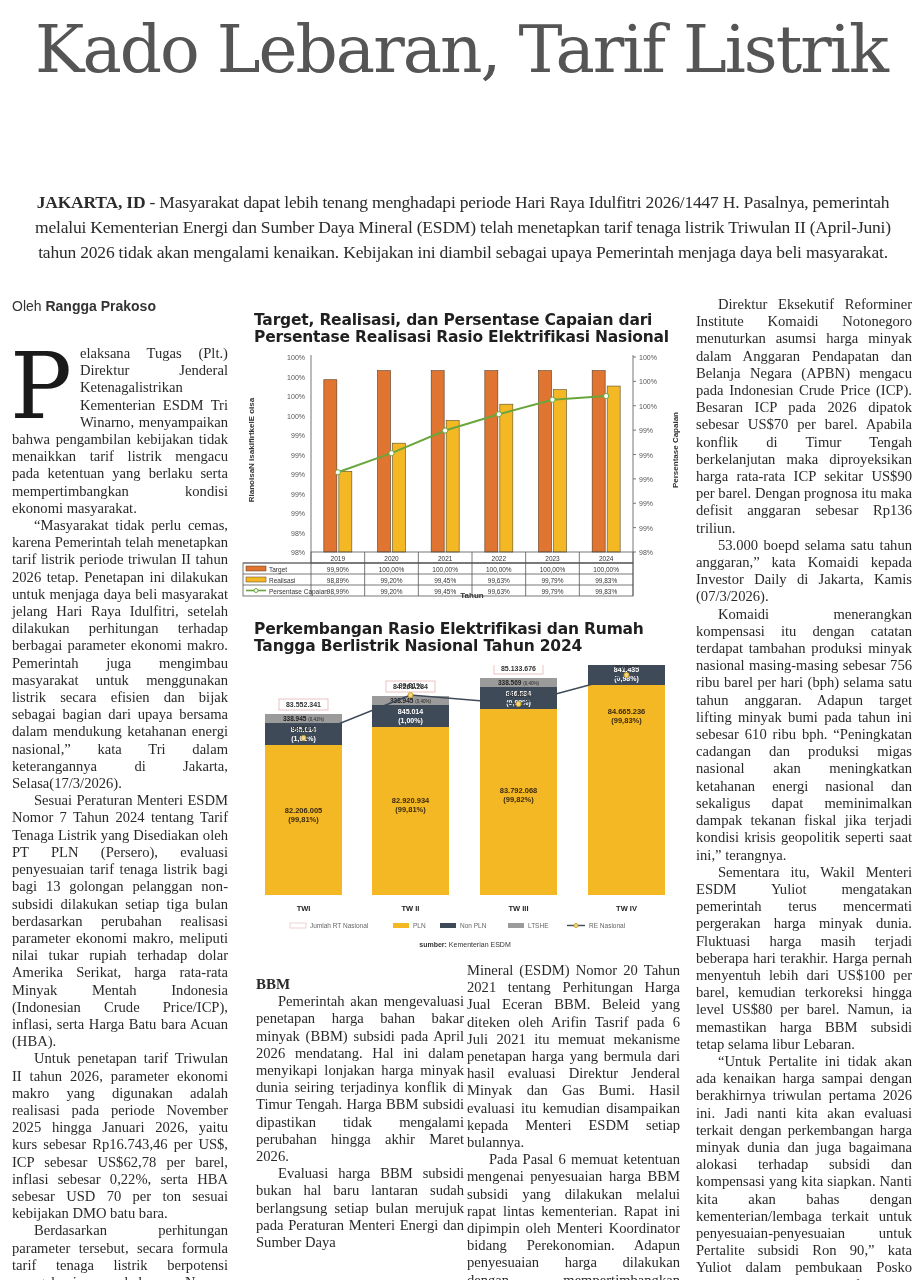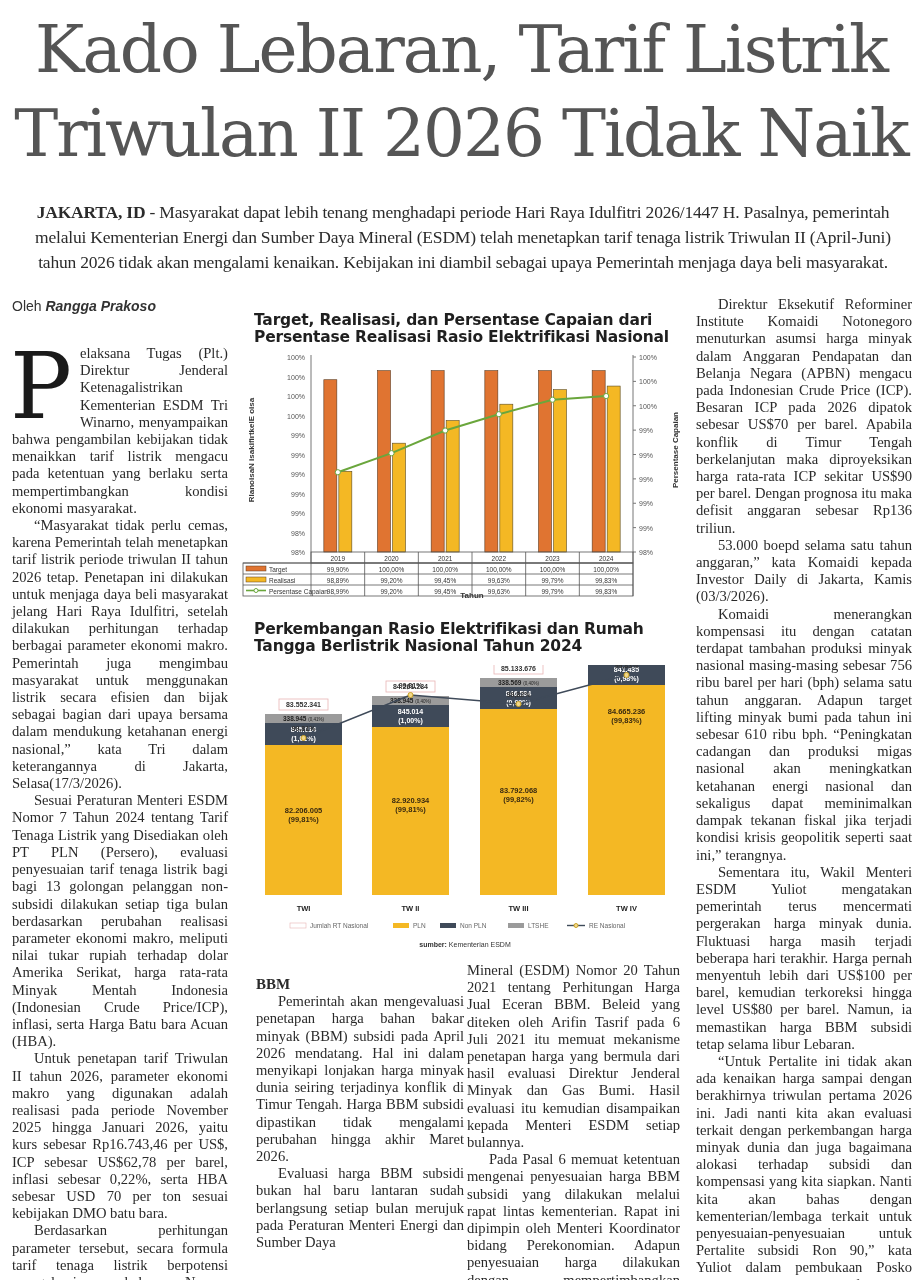--- a/index.html
+++ b/index.html
@@ -4,28 +4,28 @@
 <style>
   html, body { margin: 0; padding: 0; background: #ffffff; }
   body { width: 922px; height: 1280px; position: relative; overflow: hidden; color: #2a2a2a; }
 
   #headline {
     position: absolute; left: 0; top: 8px; width: 922px; text-align: center;
     font-family: "DejaVu Serif", serif; font-weight: normal; color: #555555;
     font-size: 66px; line-height: 84px; letter-spacing: -2px; margin: 0;
   }
   #lead {
-    position: absolute; left: 18px; top: 200px; width: 890px; text-align: center;
+    position: absolute; left: 18px; top: 190px; width: 890px; text-align: center;
     font-family: "Liberation Serif", serif; font-size: 17.5px; line-height: 25px; color: #2b2b2b;
     letter-spacing: -0.2px; margin: 0;
   }
   #lead b { font-weight: bold; }
 
   .byline { position: absolute; left: 12px; top: 298px; font-family: "Liberation Sans", sans-serif; font-size: 14px; color: #333; }
-  .byline b { font-weight: bold; font-style: italic; }
+  .byline b { font-weight: bold; }
 
   .col { position: absolute; font-family: "Liberation Serif", serif; font-size: 14.6px; line-height: 17.2px; color: #2a2a2a; text-align: justify; }
   .col p { margin: 0; text-indent: 22px; }
   .col p.noindent { text-indent: 0; }
   .col h3 { margin: 14px 0 0 0; font-size: 15px; font-weight: bold; font-family: "Liberation Serif", serif; }
   #col1 { left: 12px; top: 345px; width: 216px; }
   #col2 { left: 256px; top: 962px; width: 208px; }
   #col3 { left: 467px; top: 962px; width: 213px; }
   #col4 { left: 696px; top: 296px; width: 216px; }
 
@@ -37,21 +37,20 @@
 
   svg text { font-family: "Liberation Sans", sans-serif; }
   #chart1 { position: absolute; left: 240px; top: 340px; }
   #chart2 { position: absolute; left: 240px; top: 665px; }
 </style>
 </head>
 <body>
 
 <h1 id="headline">
   <span>Kado Lebaran, Tarif Listrik</span><br>
-  <span>Triwulan II 2026 Tidak Naik</span>
 </h1>
 
 <p id="lead"><b>JAKARTA, ID</b><span> - Masyarakat dapat lebih tenang menghadapi periode Hari Raya Idulfitri 2026/1447 H. Pasalnya, pemerintah melalui Kementerian Energi dan Sumber Daya Mineral (ESDM) telah menetapkan tarif tenaga listrik Triwulan II (April-Juni) tahun 2026 tidak akan mengalami kenaikan. Kebijakan ini diambil sebagai upaya Pemerintah menjaga daya beli masyarakat.</span></p>
 
 <div class="byline">
   <span>Oleh </span><b>Rangga Prakoso</b>
 </div>
 
 <div id="col1" class="col">
   <p class="noindent"><span class="dropcap">P</span><span>elaksana Tugas (Plt.) Direktur Jenderal Ketenagalistrikan Kementerian ESDM Tri Winarno, menyampaikan bahwa pengambilan kebijakan tidak menaikkan tarif listrik mengacu pada ketentuan yang berlaku serta mempertimbangkan kondisi ekonomi masyarakat.</span></p>
@@ -253,17 +252,17 @@
   <p>Evaluasi harga BBM subsidi bukan hal baru lantaran sudah berlangsung setiap bulan merujuk pada Peraturan Menteri Energi dan Sumber Daya</p>
 </div>
 
 <div id="col3" class="col">
   <p class="noindent">Mineral (ESDM) Nomor 20 Tahun 2021 tentang Perhitungan Harga Jual Eceran BBM. Beleid yang diteken oleh Arifin Tasrif pada 6 Juli 2021 itu memuat mekanisme penetapan harga yang bermula dari hasil evaluasi Direktur Jenderal Minyak dan Gas Bumi. Hasil evaluasi itu kemudian disampaikan kepada Menteri ESDM setiap bulannya.</p>
   <p>Pada Pasal 6 memuat ketentuan mengenai penyesuaian harga BBM subsidi yang dilakukan melalui rapat lintas kementerian. Rapat ini dipimpin oleh Menteri Koordinator bidang Perekonomian. Adapun penyesuaian harga dilakukan dengan mempertimbangkan kemampuan keuangan negara, daya beli masyarakat maupun kondisi riil ekonomi dan sosial masyarakat.</p>
 </div>
 
 <div id="col4" class="col">
   <p>Direktur Eksekutif Reforminer Institute Komaidi Notonegoro menuturkan asumsi harga minyak dalam Anggaran Pendapatan dan Belanja Negara (APBN) mengacu pada Indonesian Crude Price (ICP). Besaran ICP pada 2026 dipatok sebesar US$70 per barel. Apabila konflik di Timur Tengah berkelanjutan maka diproyeksikan harga rata-rata ICP sekitar US$90 per barel. Dengan prognosa itu maka defisit anggaran sebesar Rp136 triliun.</p>
-  <p>53.000 boepd selama satu tahun anggaran,” kata Komaidi kepada Investor Daily di Jakarta, Kamis (03/3/2026).</p>
+  <p>53.000 boepd selama satu tahun anggaran,” kata Komaidi kepada Investor Daily di Jakarta, Kamis (07/3/2026).</p>
   <p>Komaidi menerangkan kompensasi itu dengan catatan terdapat tambahan produksi minyak nasional masing-masing sebesar 756 ribu barel per hari (bph) selama satu tahun anggaran. Adapun target lifting minyak bumi pada tahun ini sebesar 610 ribu bph. “Peningkatan cadangan dan produksi migas nasional akan meningkatkan ketahanan energi nasional dan sekaligus dapat meminimalkan dampak tekanan fiskal jika terjadi kondisi krisis geopolitik seperti saat ini,” terangnya.</p>
   <p>Sementara itu, Wakil Menteri ESDM Yuliot mengatakan pemerintah terus mencermati pergerakan harga minyak dunia. Fluktuasi harga masih terjadi beberapa hari terakhir. Harga pernah menyentuh lebih dari US$100 per barel, kemudian terkoreksi hingga level US$80 per barel. Namun, ia memastikan harga BBM subsidi tetap selama libur Lebaran.</p>
   <p>“Untuk Pertalite ini tidak akan ada kenaikan harga sampai dengan berakhirnya triwulan pertama 2026 ini. Jadi nanti kita akan evaluasi terkait dengan perkembangan harga minyak dunia dan juga bagaimana alokasi terhadap subsidi dan kompensasi yang kita siapkan. Nanti kita akan bahas dengan kementerian/lembaga terkait untuk penyesuaian-penyesuaian untuk Pertalite subsidi Ron 90,” kata Yuliot dalam pembukaan Posko Satgas Ramadan dan Idulfitri 2026 di Jakarta, Kamis (12/3/2026).</p>
 </div>
 
 </body></html>

